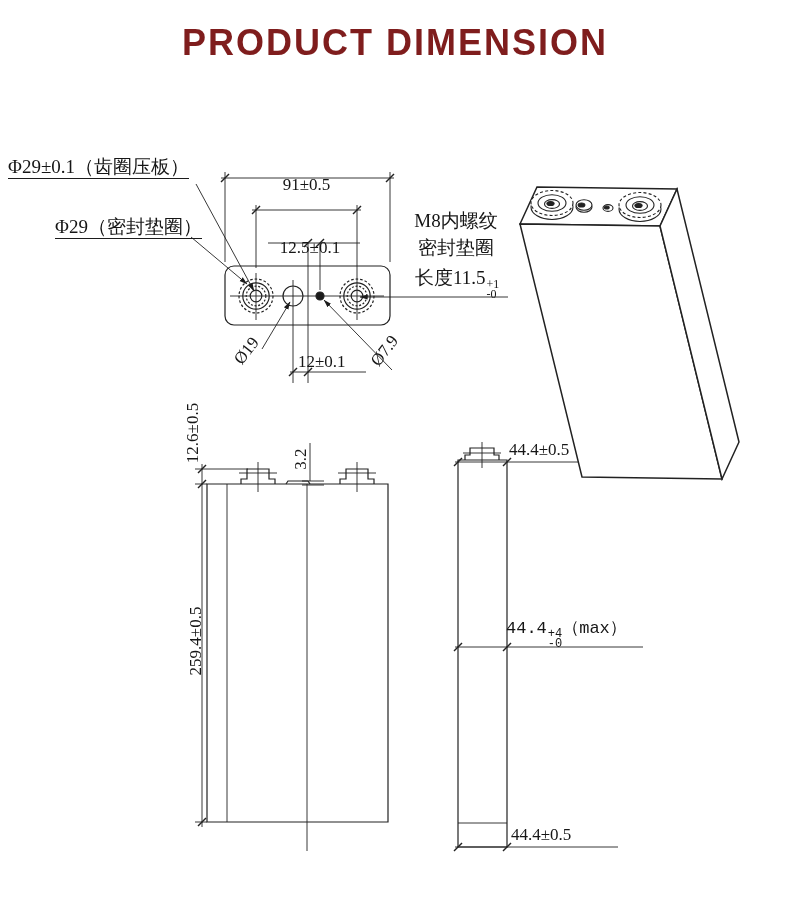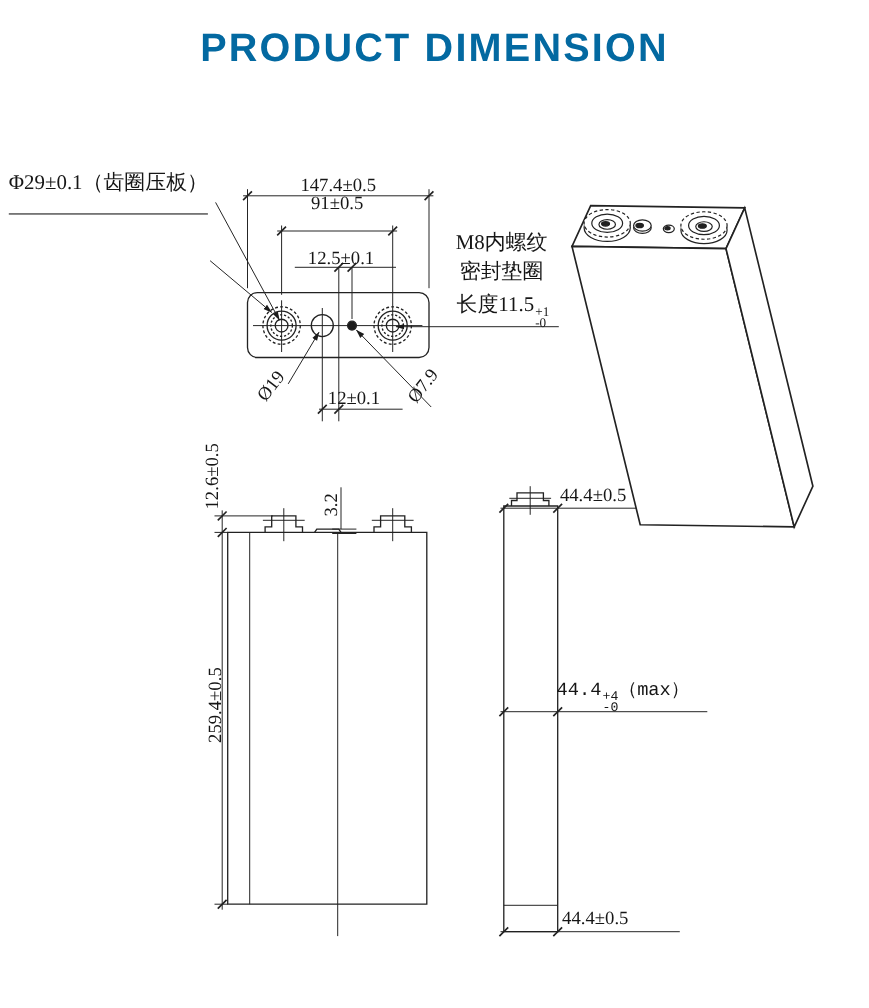--- a/index.html
+++ b/index.html
@@ -1,24 +1,24 @@
 <!DOCTYPE html>
 <html><head>
 <meta charset="utf-8">
 <style>
   html,body{margin:0;padding:0;background:#ffffff;}
   #stage{position:relative;width:790px;height:916px;background:#ffffff;overflow:hidden;
          font-family:"Liberation Serif",serif;color:#1b1b1b;}
   #title{position:absolute;left:0;top:22px;width:790px;text-align:center;
          font-family:"Liberation Sans",sans-serif;font-weight:700;font-size:36px;
-         letter-spacing:2px;color:#0369a1;}
+         letter-spacing:2px;color:#7f1d1d;}
   .lbl{position:absolute;font-family:"Liberation Serif",serif;font-size:17px;
        color:#161616;white-space:nowrap;line-height:1.05;}
   .cn{font-size:19px;}
-  .ul{border-bottom:1.6px solid #1b1b1b;padding-bottom:17px;}
+  .ul{border-bottom:1.6px solid #1b1b1b;padding-bottom:1px;}
   .ctr{text-align:center;}
   .rot{transform-origin:center;}
   .tolstack{display:inline-flex;flex-direction:column;vertical-align:-4px;
             font-size:12px;line-height:10px;font-style:normal;margin-left:1px;}
   .tolstack i{font-style:normal;display:block;}
   svg{position:absolute;left:0;top:0;}
   svg *{vector-effect:non-scaling-stroke;}
 </style>
 </head>
 <body>
@@ -189,24 +189,24 @@
         <ellipse cx="608" cy="208" rx="5" ry="3.4" fill="#ffffff"></ellipse>
         <ellipse cx="606.8" cy="207.5" rx="2.4" ry="1.5" fill="#222"></ellipse>
       </g>
     </g>
   </g>
 </svg>
 
 <div id="title">PRODUCT DIMENSION</div>
 
 <div class="lbl cn ul" style="left:8px;top:157px;">Φ29±0.1（齿圈压板）</div>
-
-<div class="lbl ctr" style="left:225px;top:160px;width:165px;">147.4±0.5</div>
+<div class="lbl cn ul" style="left:55px;top:217px;">Φ29（密封垫圈）</div>
+
 <div class="lbl ctr" style="left:256px;top:176px;width:101px;">91±0.5</div>
-<div class="lbl ctr" style="left:255px;top:226px;width:110px;">12.5±0.1</div>
+<div class="lbl ctr" style="left:255px;top:239px;width:110px;">12.5±0.1</div>
 <div class="lbl" style="left:298px;top:353px;">12±0.1</div>
 
 <div class="lbl rot" style="left:232px;top:342px;transform:rotate(-52deg);">Ø19</div>
 <div class="lbl rot" style="left:368px;top:342px;transform:rotate(-52deg);">Ø7.9</div>
 
 <div class="lbl cn ctr" style="left:395px;top:211px;width:122px;text-align:center;">M8内螺纹</div>
 <div class="lbl cn ctr" style="left:395px;top:238px;width:122px;">密封垫圈</div>
 <div class="lbl cn" style="left:415px;top:268px;">
   <span>长度11.5</span><span class="tolstack">
         <i>+1</i>

